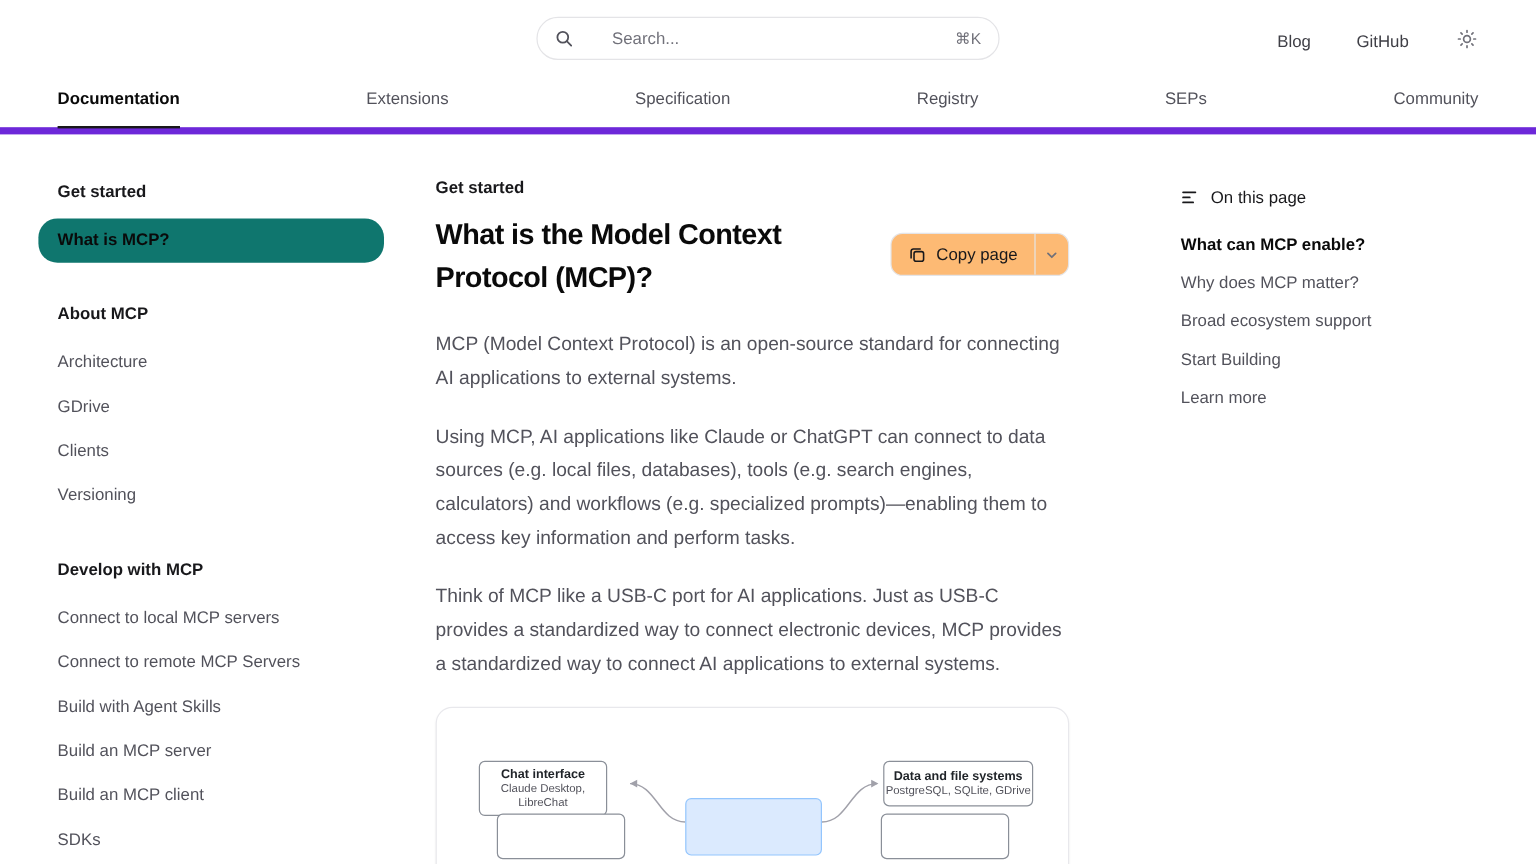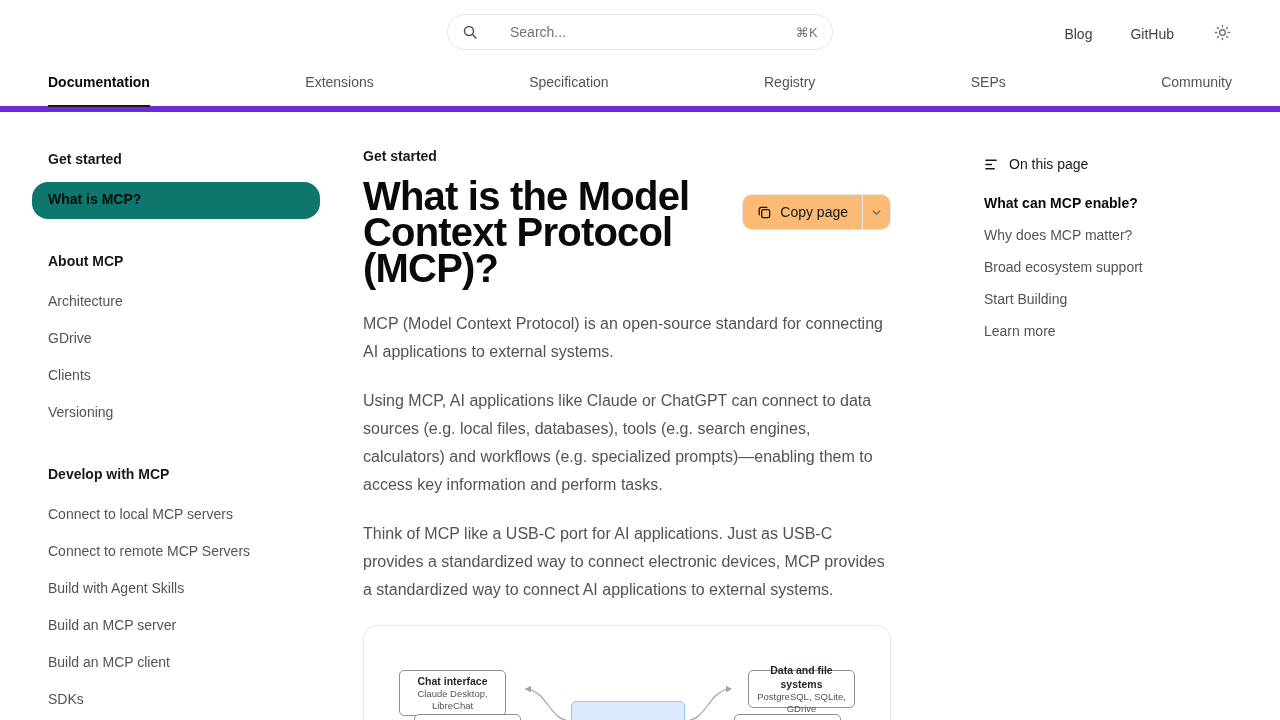--- a/index.html
+++ b/index.html
@@ -38,21 +38,21 @@
   .side-section-title { font-size:14px; font-weight:700; color:#18181b; padding:9px 16px; height:37px; }
   .side-item { font-size:14px; color:#52525b; padding:9px 16px; height:37px; border-radius:16px; cursor:pointer; }
   .side-item.active { background:#0f766e; color:#0a0a0a; font-weight:700; }
   .side-gap { height:25px; }
   .side-gap-sm { height:3px; }
 
   
   .main { width:528px; margin-left:43px; padding-top:36px; flex:none; }
   .eyebrow { font-size:14px; font-weight:700; color:#18181b; margin-bottom:14px; }
   .title-row { display:flex; align-items:flex-start; }
-  h1.page-title { font-size:40px; line-height:36px; font-weight:700; letter-spacing:-0.02em;
+  h1.page-title { font-size:24px; line-height:36px; font-weight:700; letter-spacing:-0.02em;
     color:#0a0a0a; width:375px; }
   .copy-split { margin-left:auto; margin-top:16px; height:36px; display:flex; align-items:stretch;
     border:1px solid #e4e4e7; border-radius:10px; overflow:hidden; background:#fdba74; }
   .copy-main { display:flex; align-items:center; gap:8px; padding:0 14px; cursor:pointer; }
   .copy-label { font-size:14px; font-weight:500; color:#18181b; }
   .copy-caret { width:28px; display:flex; align-items:center; justify-content:center;
     border-left:1px solid #e4e4e7; cursor:pointer; }
   .para { font-size:16px; line-height:28px; color:#52525b; margin-bottom:21px; }
   .para:first-of-type { margin-top:24px; }
 
@@ -169,21 +169,21 @@
         <svg class="connector-svg">
           <path d="M 207 95 C 185 95 183 63 161 63" stroke="#a1a1aa" stroke-width="1.2" fill="none"></path>
           <path d="M 161 63 l 6 -3.2 v 6.4 Z" fill="#a1a1aa"></path>
           <path d="M 321 95 C 343 95 345 63 367 63" stroke="#a1a1aa" stroke-width="1.2" fill="none"></path>
           <path d="M 368 63 l -6 -3.2 v 6.4 Z" fill="#a1a1aa"></path>
         </svg>
         <div class="dbox" style="left:35px; top:44px; width:107px; height:46px;">
           <div class="dbox-title">Chat interface</div>
           <div class="dbox-sub">Claude Desktop, LibreChat</div>
         </div>
-        <div class="dbox" style="left:384px; top:44px; width:107px; height:38px;">
+        <div class="dbox" style="left:372px; top:44px; width:125px; height:38px;">
           <div class="dbox-title">Data and file systems</div>
           <div class="dbox-sub">PostgreSQL, SQLite, GDrive</div>
         </div>
         <div class="dbox dbox-blue" style="left:207px; top:75px; width:114px; height:48px;"></div>
         <div class="dbox" style="left:50px; top:88px; width:107px; height:38px;"></div>
         <div class="dbox" style="left:370px; top:88px; width:107px; height:38px;"></div>
       </div>
     </div>
 
     <div class="toc">

